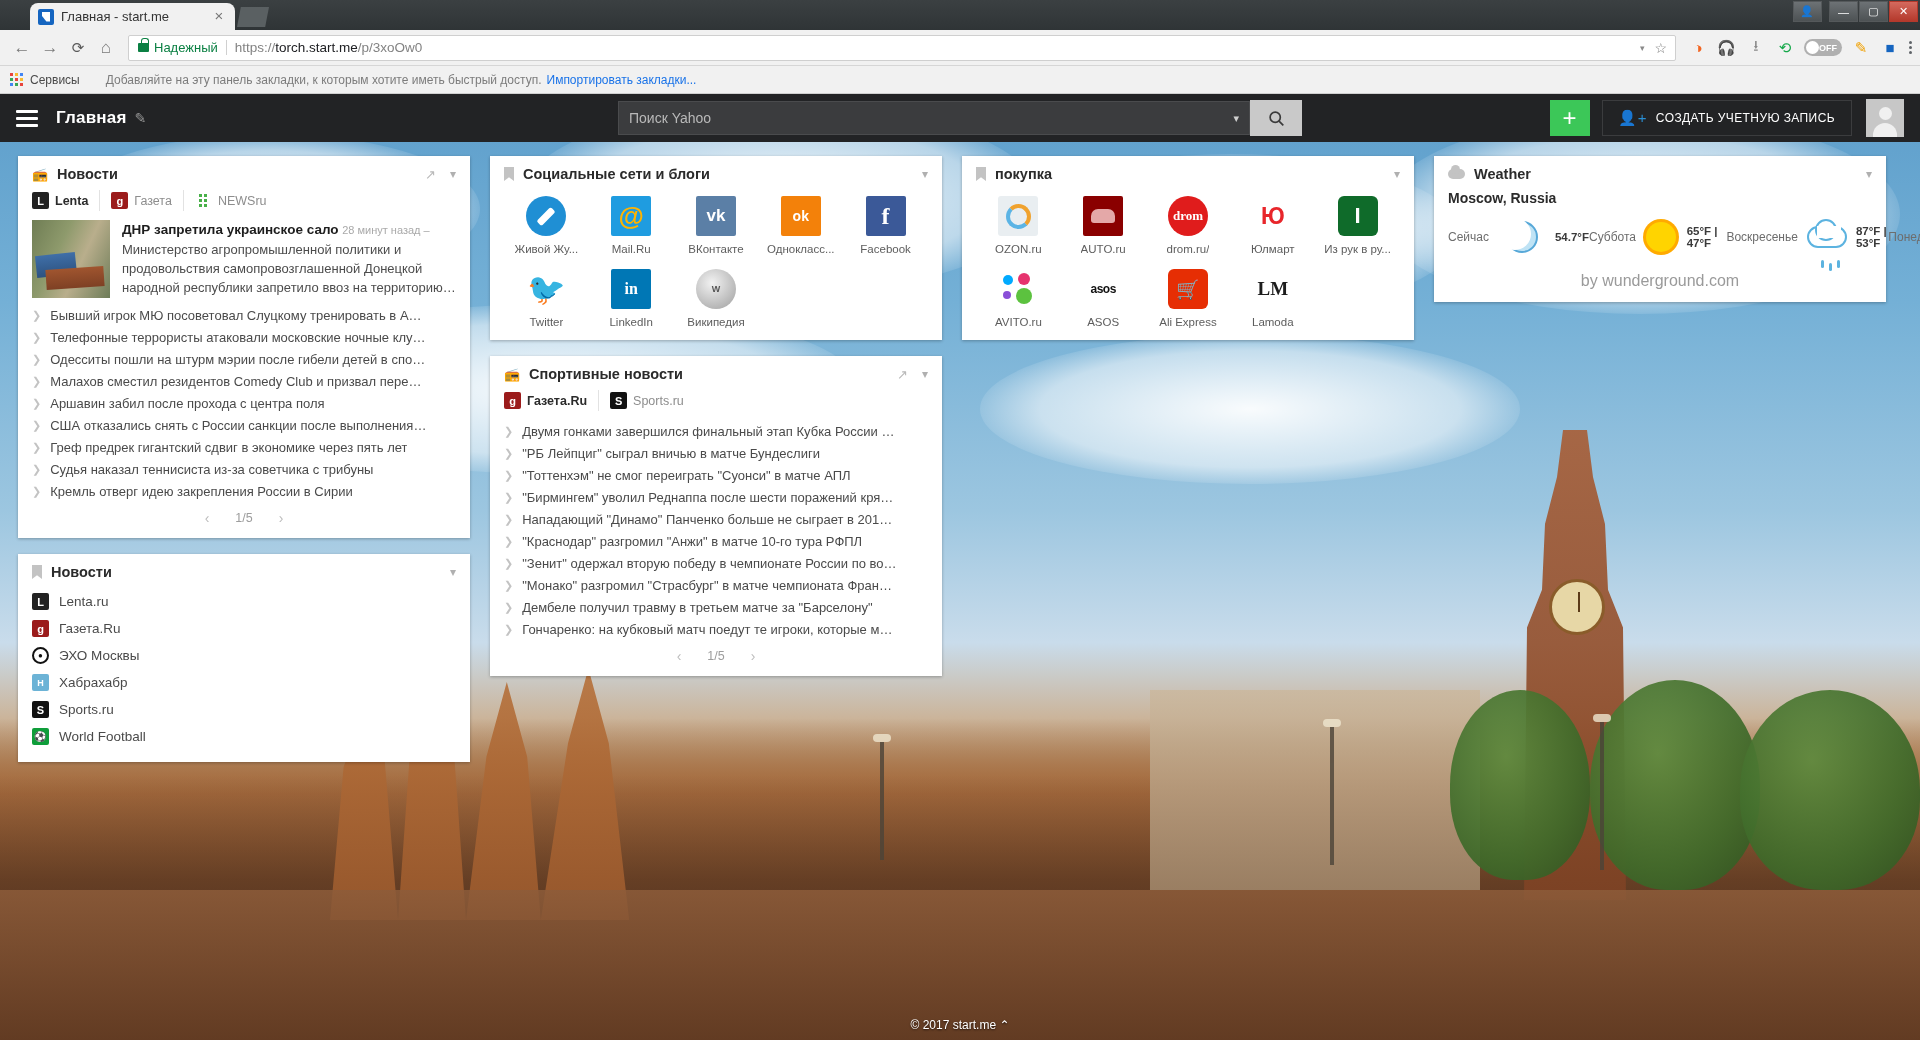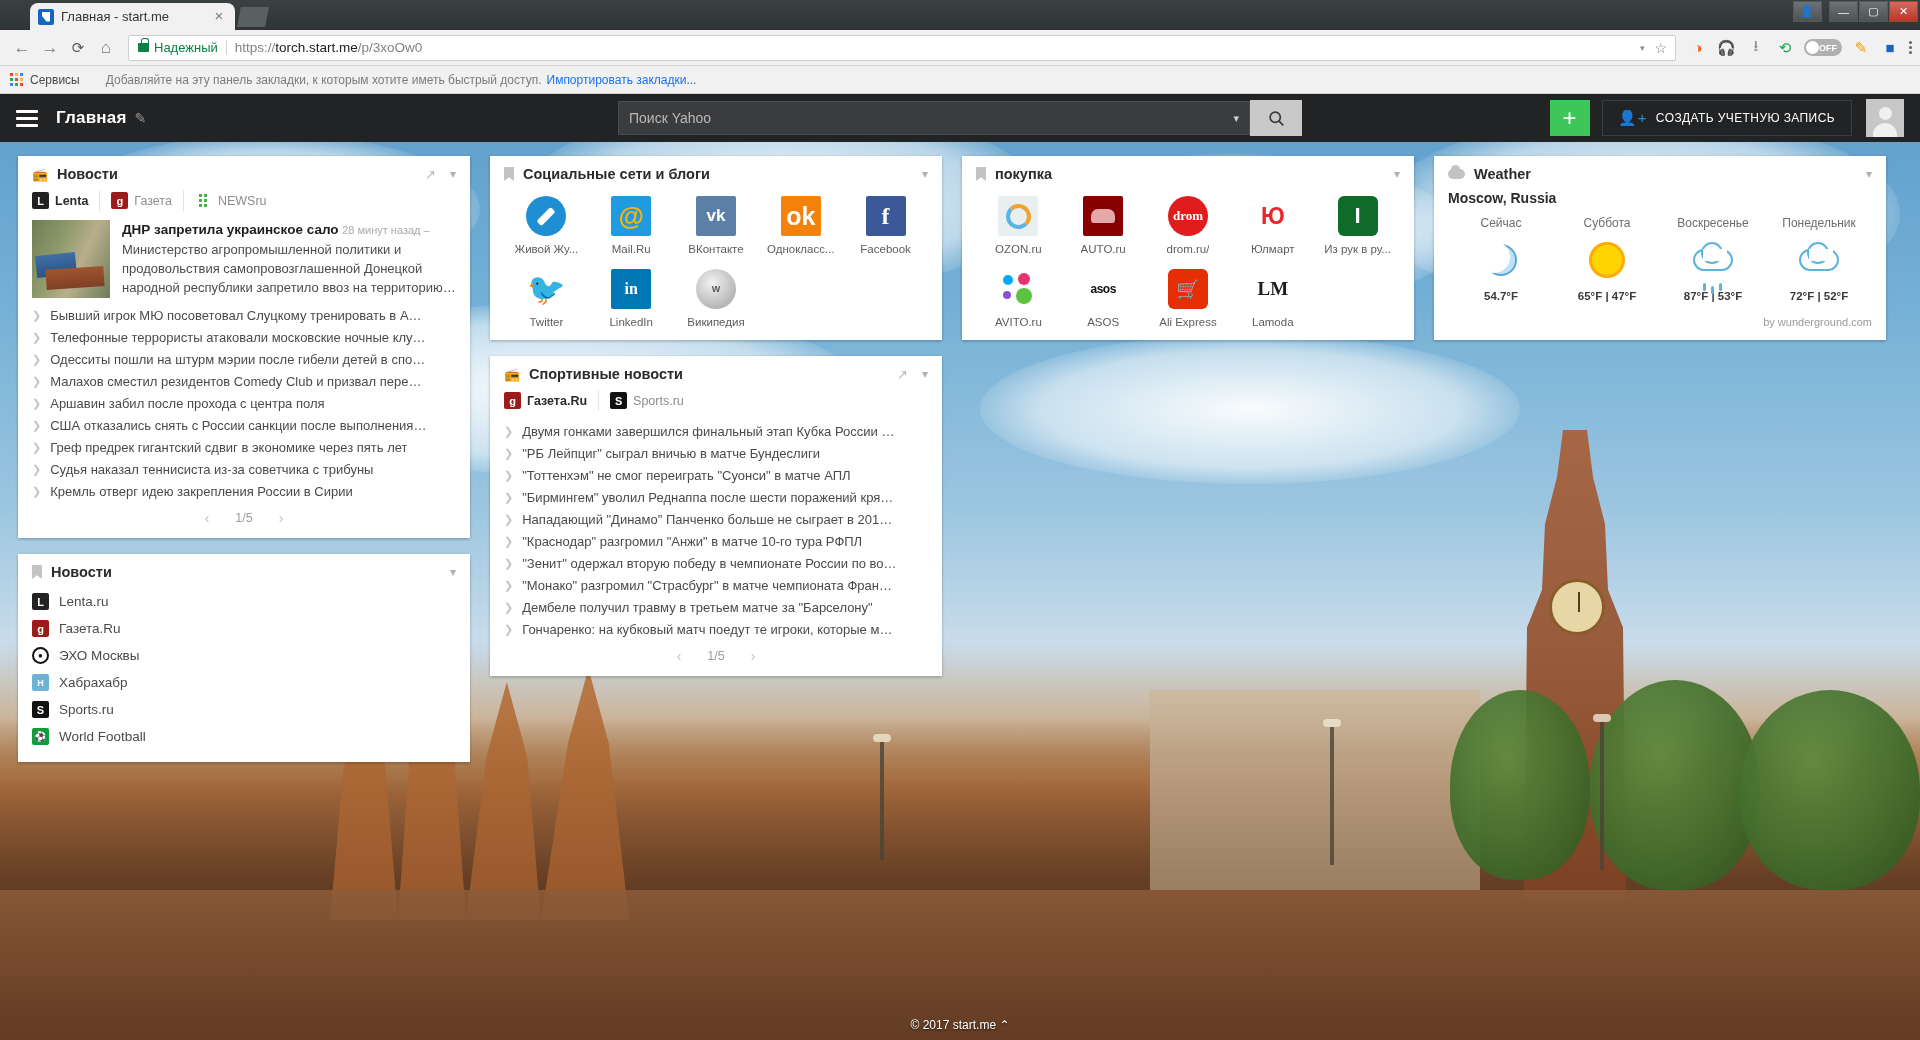--- a/index.html
+++ b/index.html
@@ -364,46 +364,46 @@
   
   .tiles { display:grid; grid-template-columns:repeat(5,1fr); row-gap:14px; padding-top:6px;}
   .tile { display:flex; flex-direction:column; align-items:center; gap:7px; }
   .tile-ico { width:40px;height:40px;display:flex;align-items:center;justify-content:center;border-radius:2px;font-weight:bold;color:#fff;font-size:20px;}
   .tile-label { font-size:11.5px; color:#5d5d5d; max-width:76px; text-align:center; white-space:nowrap; overflow:hidden; text-overflow:ellipsis;}
 
   .ic-lj{background:#1f8fd4;border-radius:50%;position:relative;}
   .ic-lj::after{content:"";position:absolute;width:20px;height:7px;background:#fff;transform:rotate(-45deg);border-radius:2px;}
   .ic-mail{background:#1f9ce0;color:#ffb300;font-size:26px;}
   .ic-vk{background:#5b7fa6;font-size:17px;}
-  .ic-ok{background:#f3810a;font-size:25px;}
+  .ic-ok{background:#f3810a;font-size:14px;}
   .ic-fb{background:#3b5998;font-size:24px;font-family:"Liberation Serif",serif;}
   .ic-tw{background:transparent;color:#55acee;font-size:31px;}
   .ic-li{background:#0077b5;font-size:16px;font-family:"Liberation Serif",serif;}
   .ic-wiki{background:radial-gradient(circle at 40% 35%,#f2f2f2,#9e9e9e);border-radius:50%;color:#555;font-size:9px;}
   .ic-ozon{background:#e9eef1;border-radius:3px;position:relative;}
   .ic-ozon::after{content:"";position:absolute;width:17px;height:17px;border:4px solid #f0a22e;border-radius:50%;border-left-color:#5bb4e5;border-bottom-color:#5bb4e5;}
   .ic-auto{background:#8a0000;}
   .ic-auto::after{content:"";width:24px;height:14px;border-radius:7px 7px 3px 3px;background:#e4a8a8;display:block;}
   .ic-drom{background:#e01c1c;border-radius:50%;font-size:13px;font-family:"Liberation Serif",serif;}
   .ic-ulm{background:#fff;color:#e8262b;font-size:23px;}
   .ic-izruk{background:#0f6b2a;border-radius:6px;color:#fff;font-size:22px;font-weight:bold;}
   .ic-avito{background:#fff;position:relative;}
   .ic-avito i{position:absolute;border-radius:50%;display:block;}
   .ic-asos{background:#fff;color:#111;font-size:12px;font-weight:bold;letter-spacing:-.5px;}
   .ic-ali{background:#e62e04;border-radius:6px;color:#fff;font-size:19px;}
   .ic-lamoda{background:#fff;color:#1d1d1d;font-size:19px;font-family:"Liberation Serif",serif;}
 
   
   .wx-city { font-size:14px; font-weight:bold; color:#2b2b2b; margin: 2px 0 10px 0;}
   .wx-row { display:flex; }
-  .wx-col { flex:1 1 0; display:flex; flex-direction:column; align-items:center; gap:9px;}
+  .wx-col { flex:1 1 0; display:flex; align-items:center; gap:9px;}
   .wx-day { font-size:12px; color:#6d6d6d;}
   .wx-ico { width:48px;height:42px;display:flex;align-items:center;justify-content:center;position:relative;}
   .wx-temp { font-size:11.5px; color:#3a3a3a; font-weight:bold;}
-  .wx-credit { text-align:right; font-size:11px; color:#9a9a9a; margin-top:14px;}
+  .wx-credit { text-align:center; font-size:16px; color:#9a9a9a; margin-top:14px;}
 
   .moon{width:32px;height:32px;border-radius:50%;background:#bfe3f5;border:2px solid #57a8d8;position:relative;}
   .moon::after{content:"";position:absolute;left:-9px;top:-5px;width:32px;height:32px;border-radius:50%;background:#fff;}
   .sun{width:30px;height:30px;border-radius:50%;background:#ffd400;box-shadow:0 0 0 3px #ffaa00;}
   .sun::before,.sun::after{content:"";position:absolute;left:50%;top:50%;width:46px;height:46px;transform:translate(-50%,-50%) rotate(22deg);
     background:conic-gradient(from 0deg,#ffaa00 0 8deg,transparent 8deg 45deg,#ffaa00 45deg 53deg,transparent 53deg 90deg,#ffaa00 90deg 98deg,transparent 98deg 135deg,#ffaa00 135deg 143deg,transparent 143deg 180deg,#ffaa00 180deg 188deg,transparent 188deg 225deg,#ffaa00 225deg 233deg,transparent 233deg 270deg,#ffaa00 270deg 278deg,transparent 278deg 315deg,#ffaa00 315deg 323deg,transparent 323deg 360deg);
     border-radius:50%;z-index:-1;}
   .cl{position:relative;width:40px;height:22px;background:#fff;border:2px solid #5cb3e0;border-radius:11px;}
   .cl::before{content:"";position:absolute;left:6px;top:-9px;width:18px;height:18px;background:#fff;border:2px solid #5cb3e0;border-radius:50%;}
   .cl::after{content:"";position:absolute;left:8px;top:-2px;width:24px;height:12px;background:#fff;}

